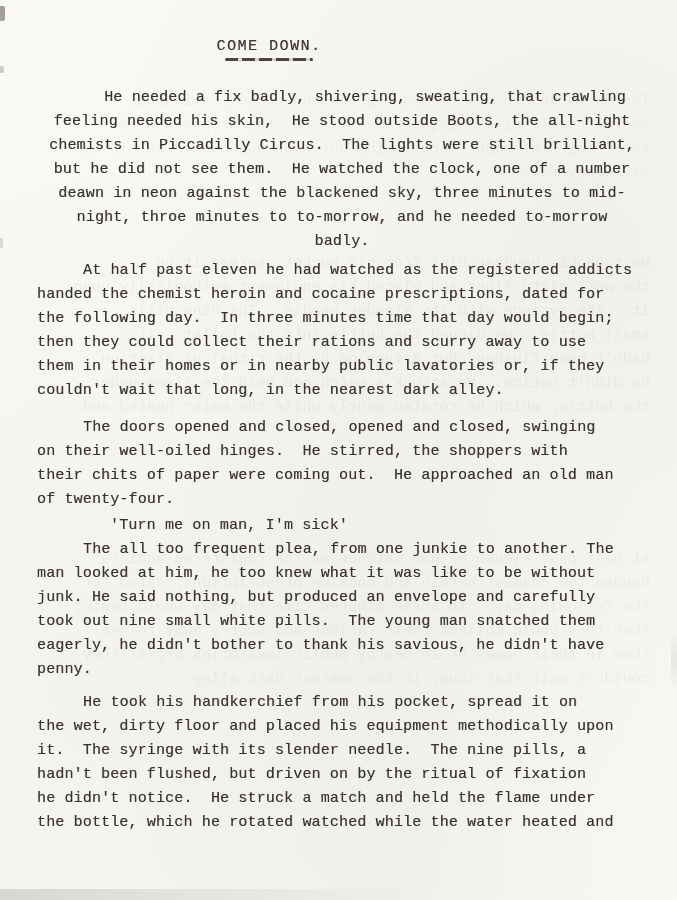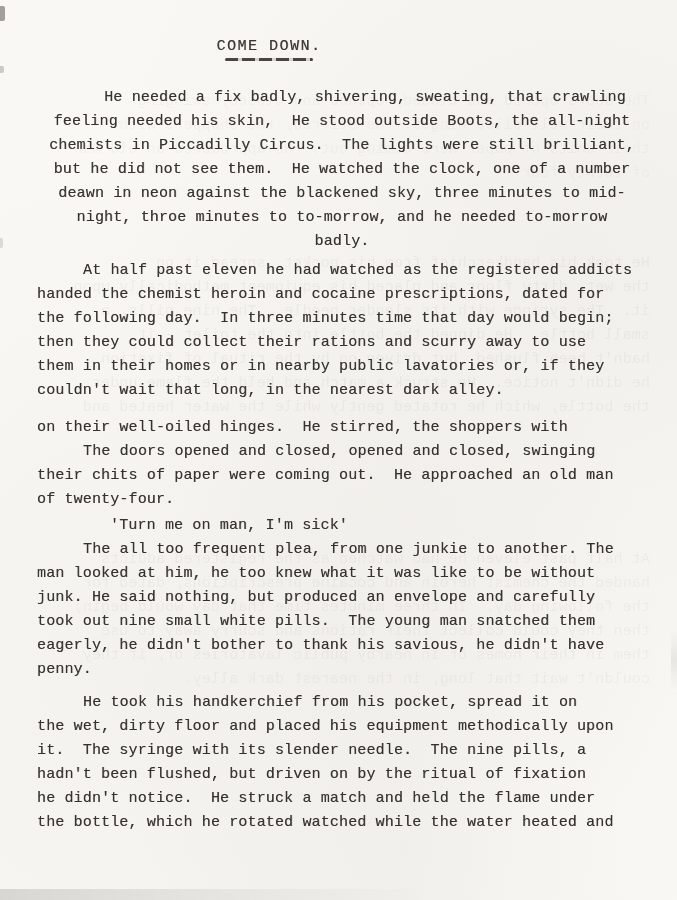--- a/index.html
+++ b/index.html
@@ -127,22 +127,22 @@
       </div>
       <div class="para indent">
         <div class="line first">At half past eleven he had watched as the registered addicts</div>
         <div class="line">handed the chemist heroin and cocaine prescriptions, dated for</div>
         <div class="line">the following day.  In three minutes time that day would begin;</div>
         <div class="line">then they could collect their rations and scurry away to use</div>
         <div class="line">them in their homes or in nearby public lavatories or, if they</div>
         <div class="line">couldn't wait that long, in the nearest dark alley.</div>
       </div>
       <div class="para indent">
+        <div class="line first">The doors opened and closed, opened and closed, swinging</div>
         <div class="line">on their well-oiled hinges.  He stirred, the shoppers with</div>
-        <div class="line first">The doors opened and closed, opened and closed, swinging</div>
         <div class="line">their chits of paper were coming out.  He approached an old man</div>
         <div class="line">of twenty-four.</div>
       </div>
       <div class="para quote">
         <div class="line first">'Turn me on man, I'm sick'</div>
       </div>
       <div class="para indent">
         <div class="line first">The all too frequent plea, from one junkie to another. The</div>
         <div class="line">man looked at him, he too knew what it was like to be without</div>
         <div class="line">junk. He said nothing, but produced an envelope and carefully</div>

